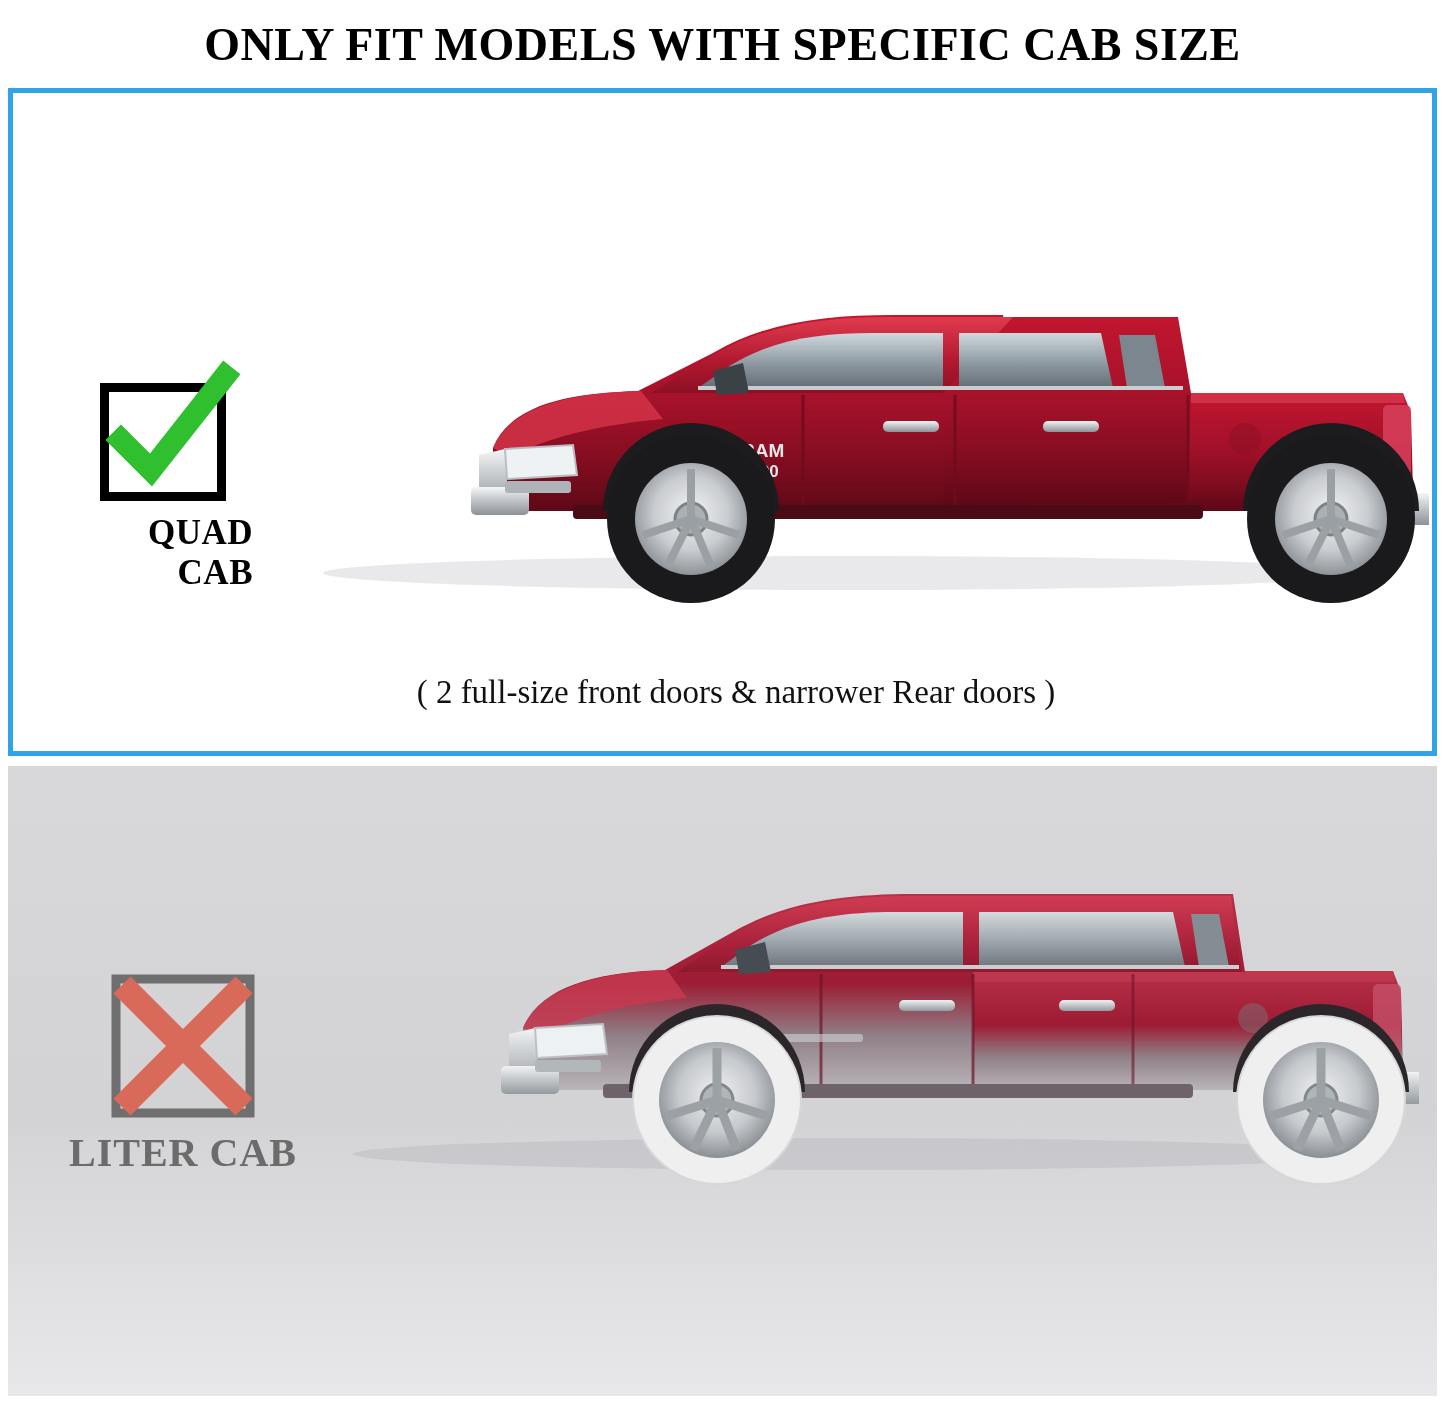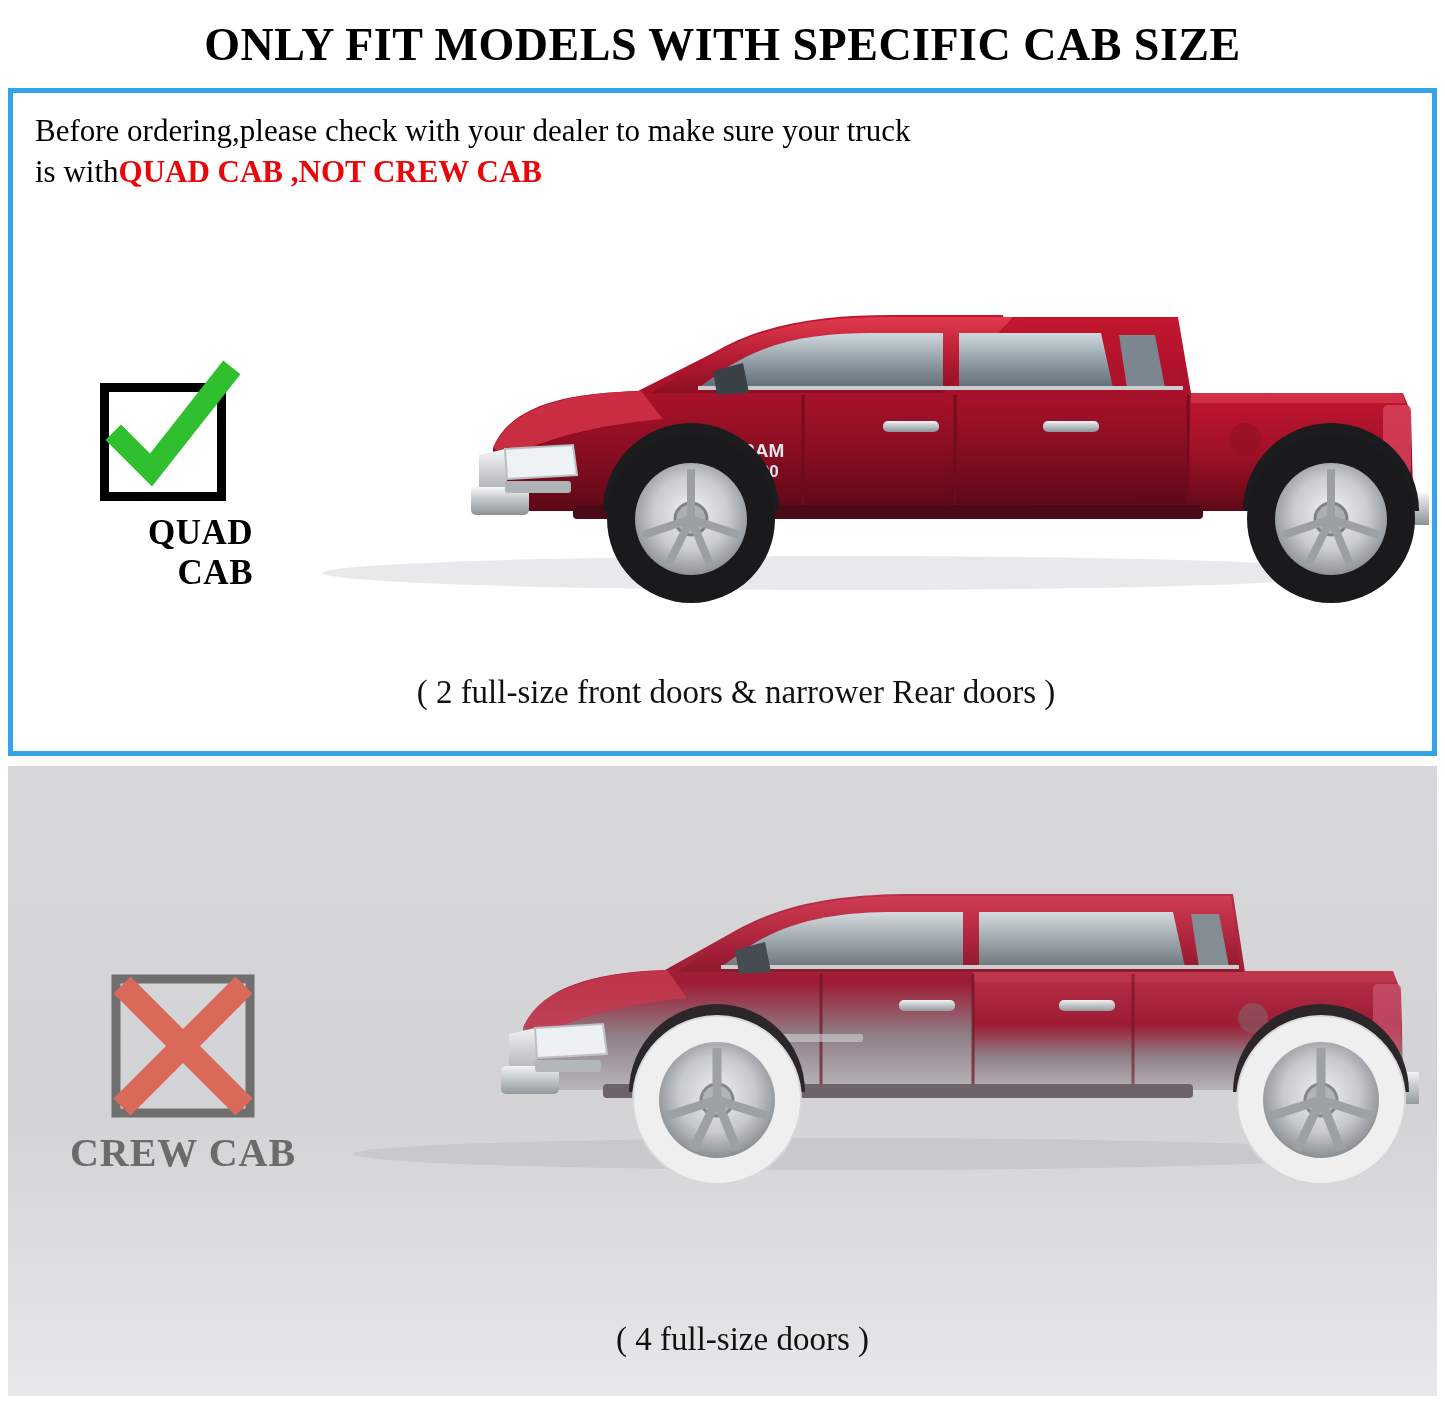--- a/index.html
+++ b/index.html
@@ -151,26 +151,20 @@
 </style>
 </head>
 <body>
 
 <div class="header">
   <div class="header-title">ONLY FIT MODELS WITH SPECIFIC CAB SIZE</div>
 </div>
 
 <div class="panel-quad">
 
-  <div class="notice">
-    <div>Before ordering,please check with your dealer to make sure your truck</div>
-    <div>
-      <span>is with</span><span class="warn">QUAD CAB ,NOT CREW CAB</span>
-    </div>
-  </div>
 
   <div class="truck-wrap-quad">
     <svg width="1190" height="400" viewBox="0 0 1190 400" xmlns="http://www.w3.org/2000/svg">
       <defs>
         <linearGradient id="redBody" x1="0" y1="0" x2="0" y2="1">
           <linearGradient id="x"></linearGradient>
           <stop offset="0%" stop-color="#c2162f"></stop>
           <stop offset="45%" stop-color="#a4112a"></stop>
           <stop offset="75%" stop-color="#820d20"></stop>
           <stop offset="100%" stop-color="#5d0817"></stop>
@@ -390,17 +384,16 @@
   </div>
 
   <div class="badge-crew">
     <div class="x-shape">
       <svg viewBox="0 0 150 150" width="150" height="150">
         <rect x="8" y="8" width="134" height="134" fill="none" stroke="#6f6f6f" stroke-width="9"></rect>
         <line x1="14" y1="14" x2="136" y2="136" stroke="#d96a5a" stroke-width="24" stroke-linecap="butt"></line>
         <line x1="136" y1="14" x2="14" y2="136" stroke="#d96a5a" stroke-width="24" stroke-linecap="butt"></line>
       </svg>
     </div>
-    <div class="badge-label-crew">CREW CAB</div>
+    <div class="badge-label-crew">LITER CAB</div>
   </div>
 
-  <div class="caption-crew">( 4 full-size doors )</div>
 </div>
 
 </body></html>

